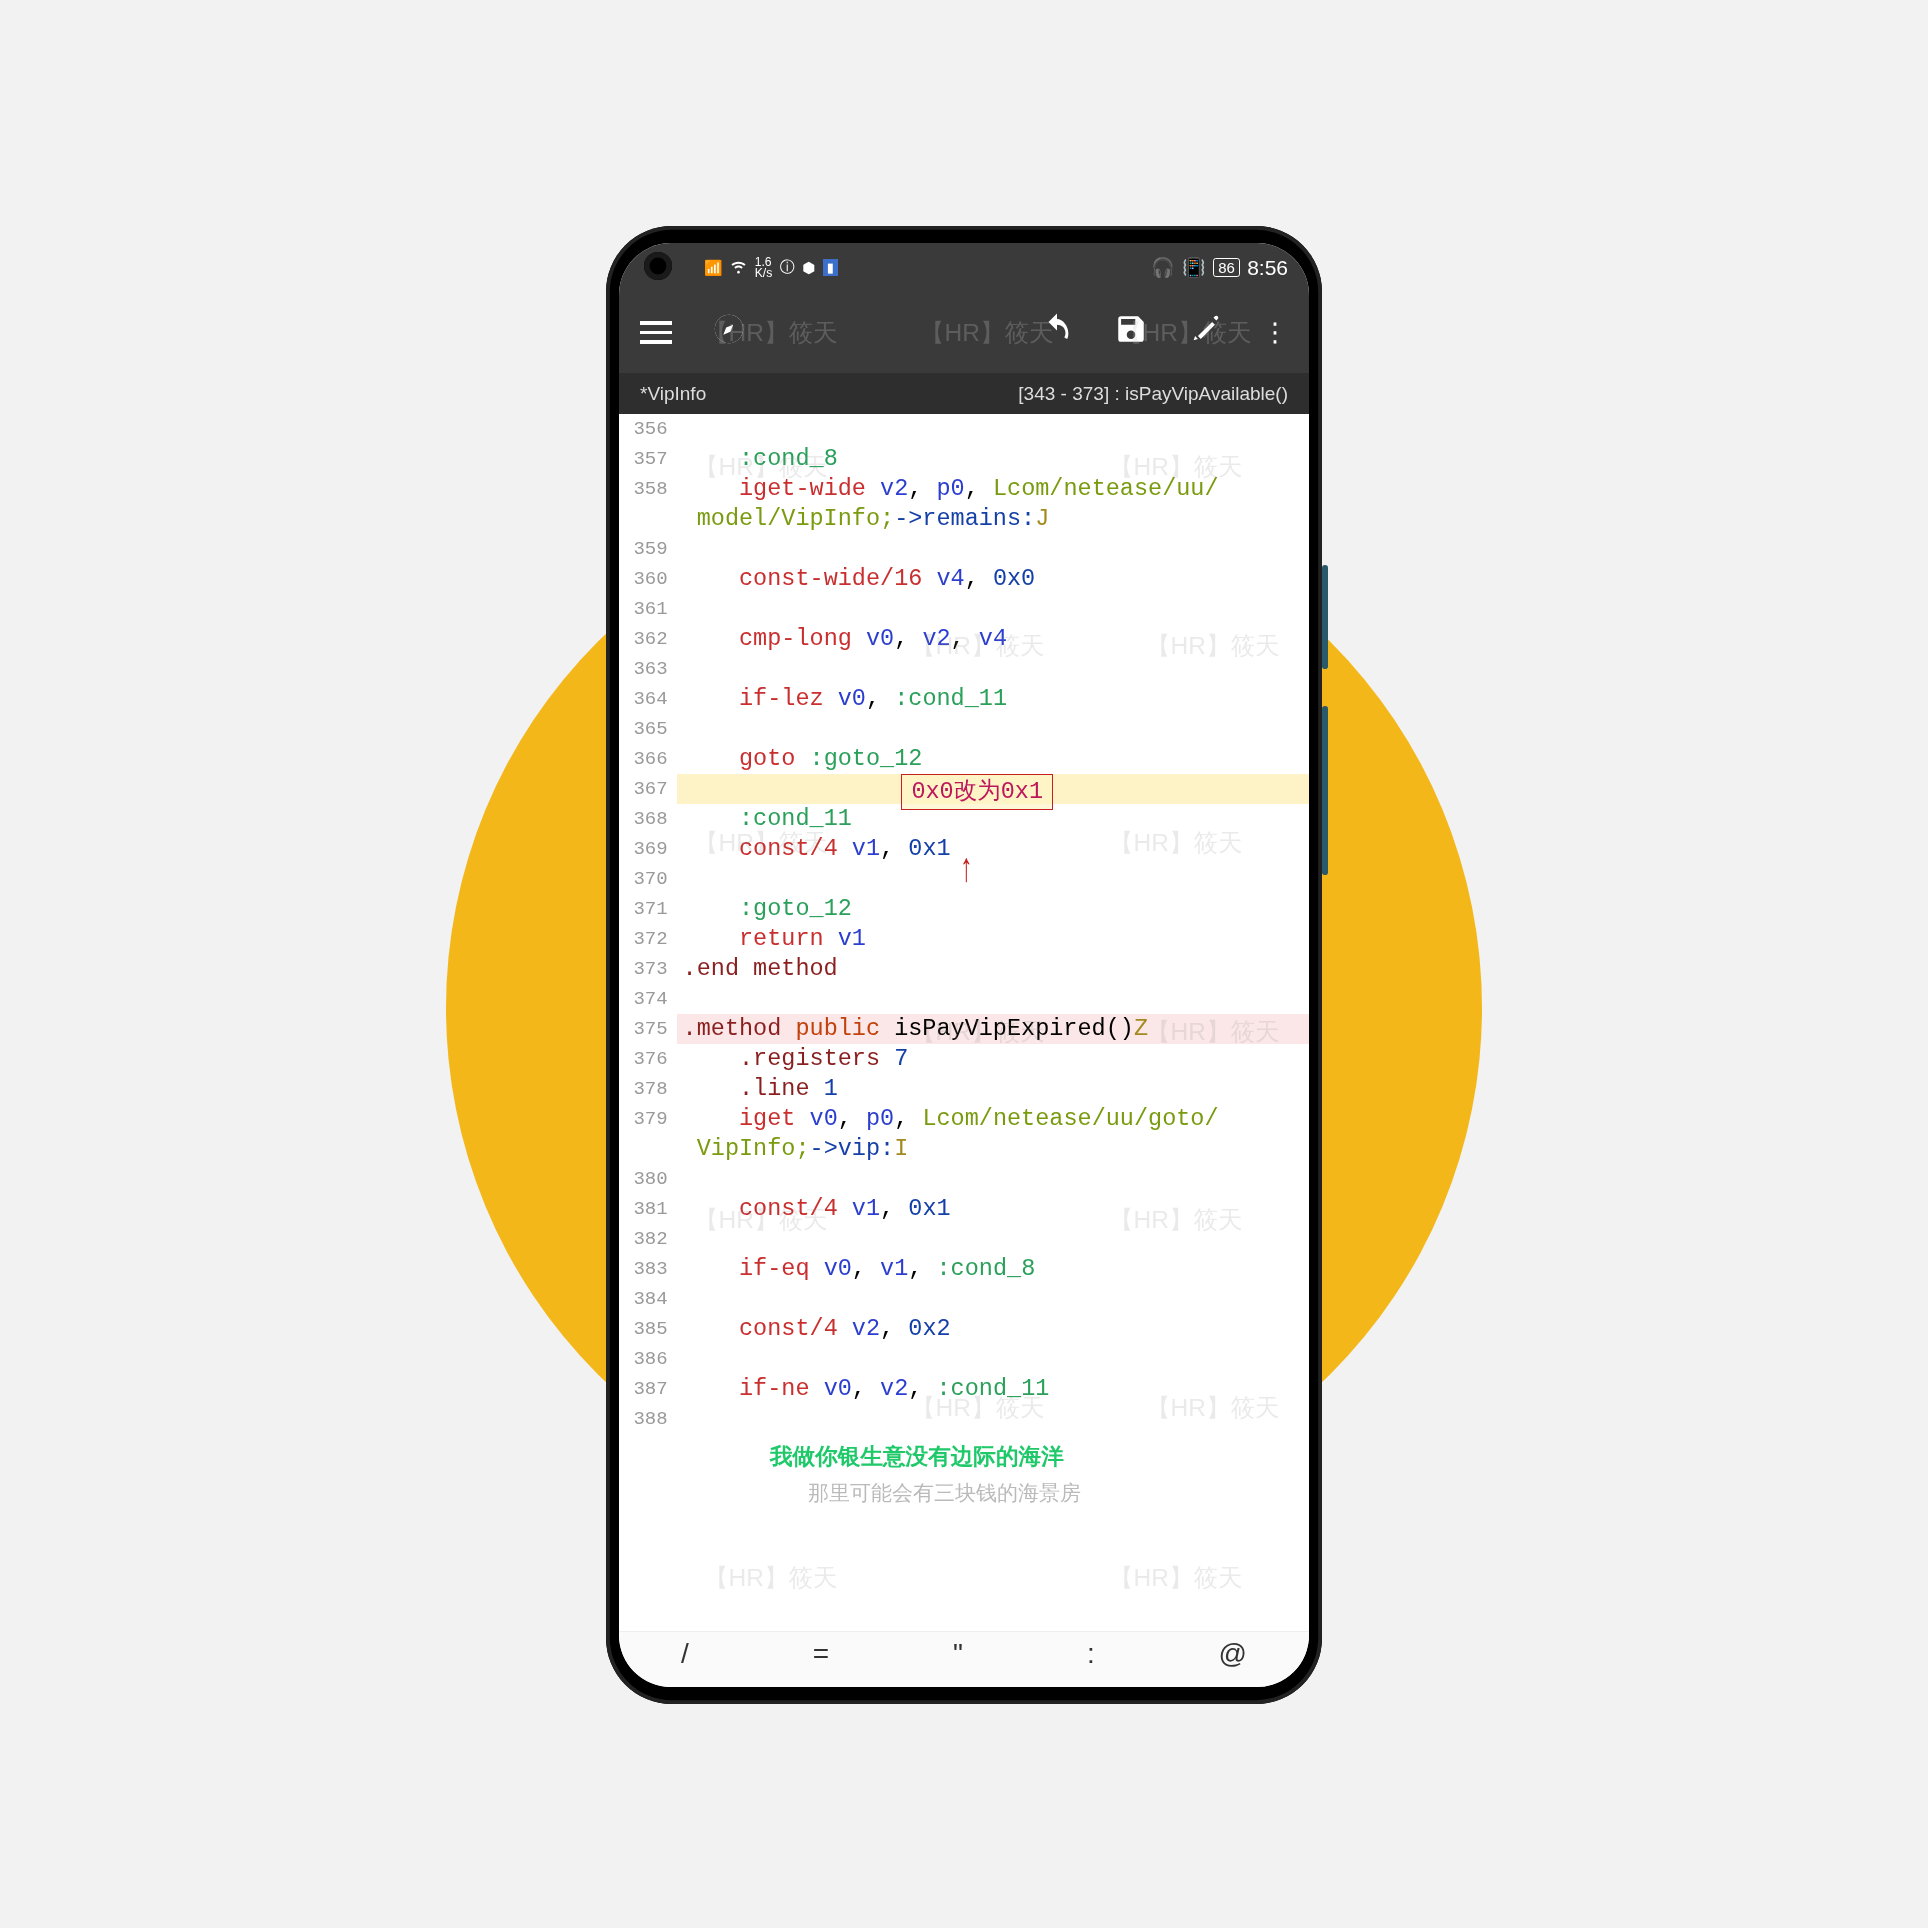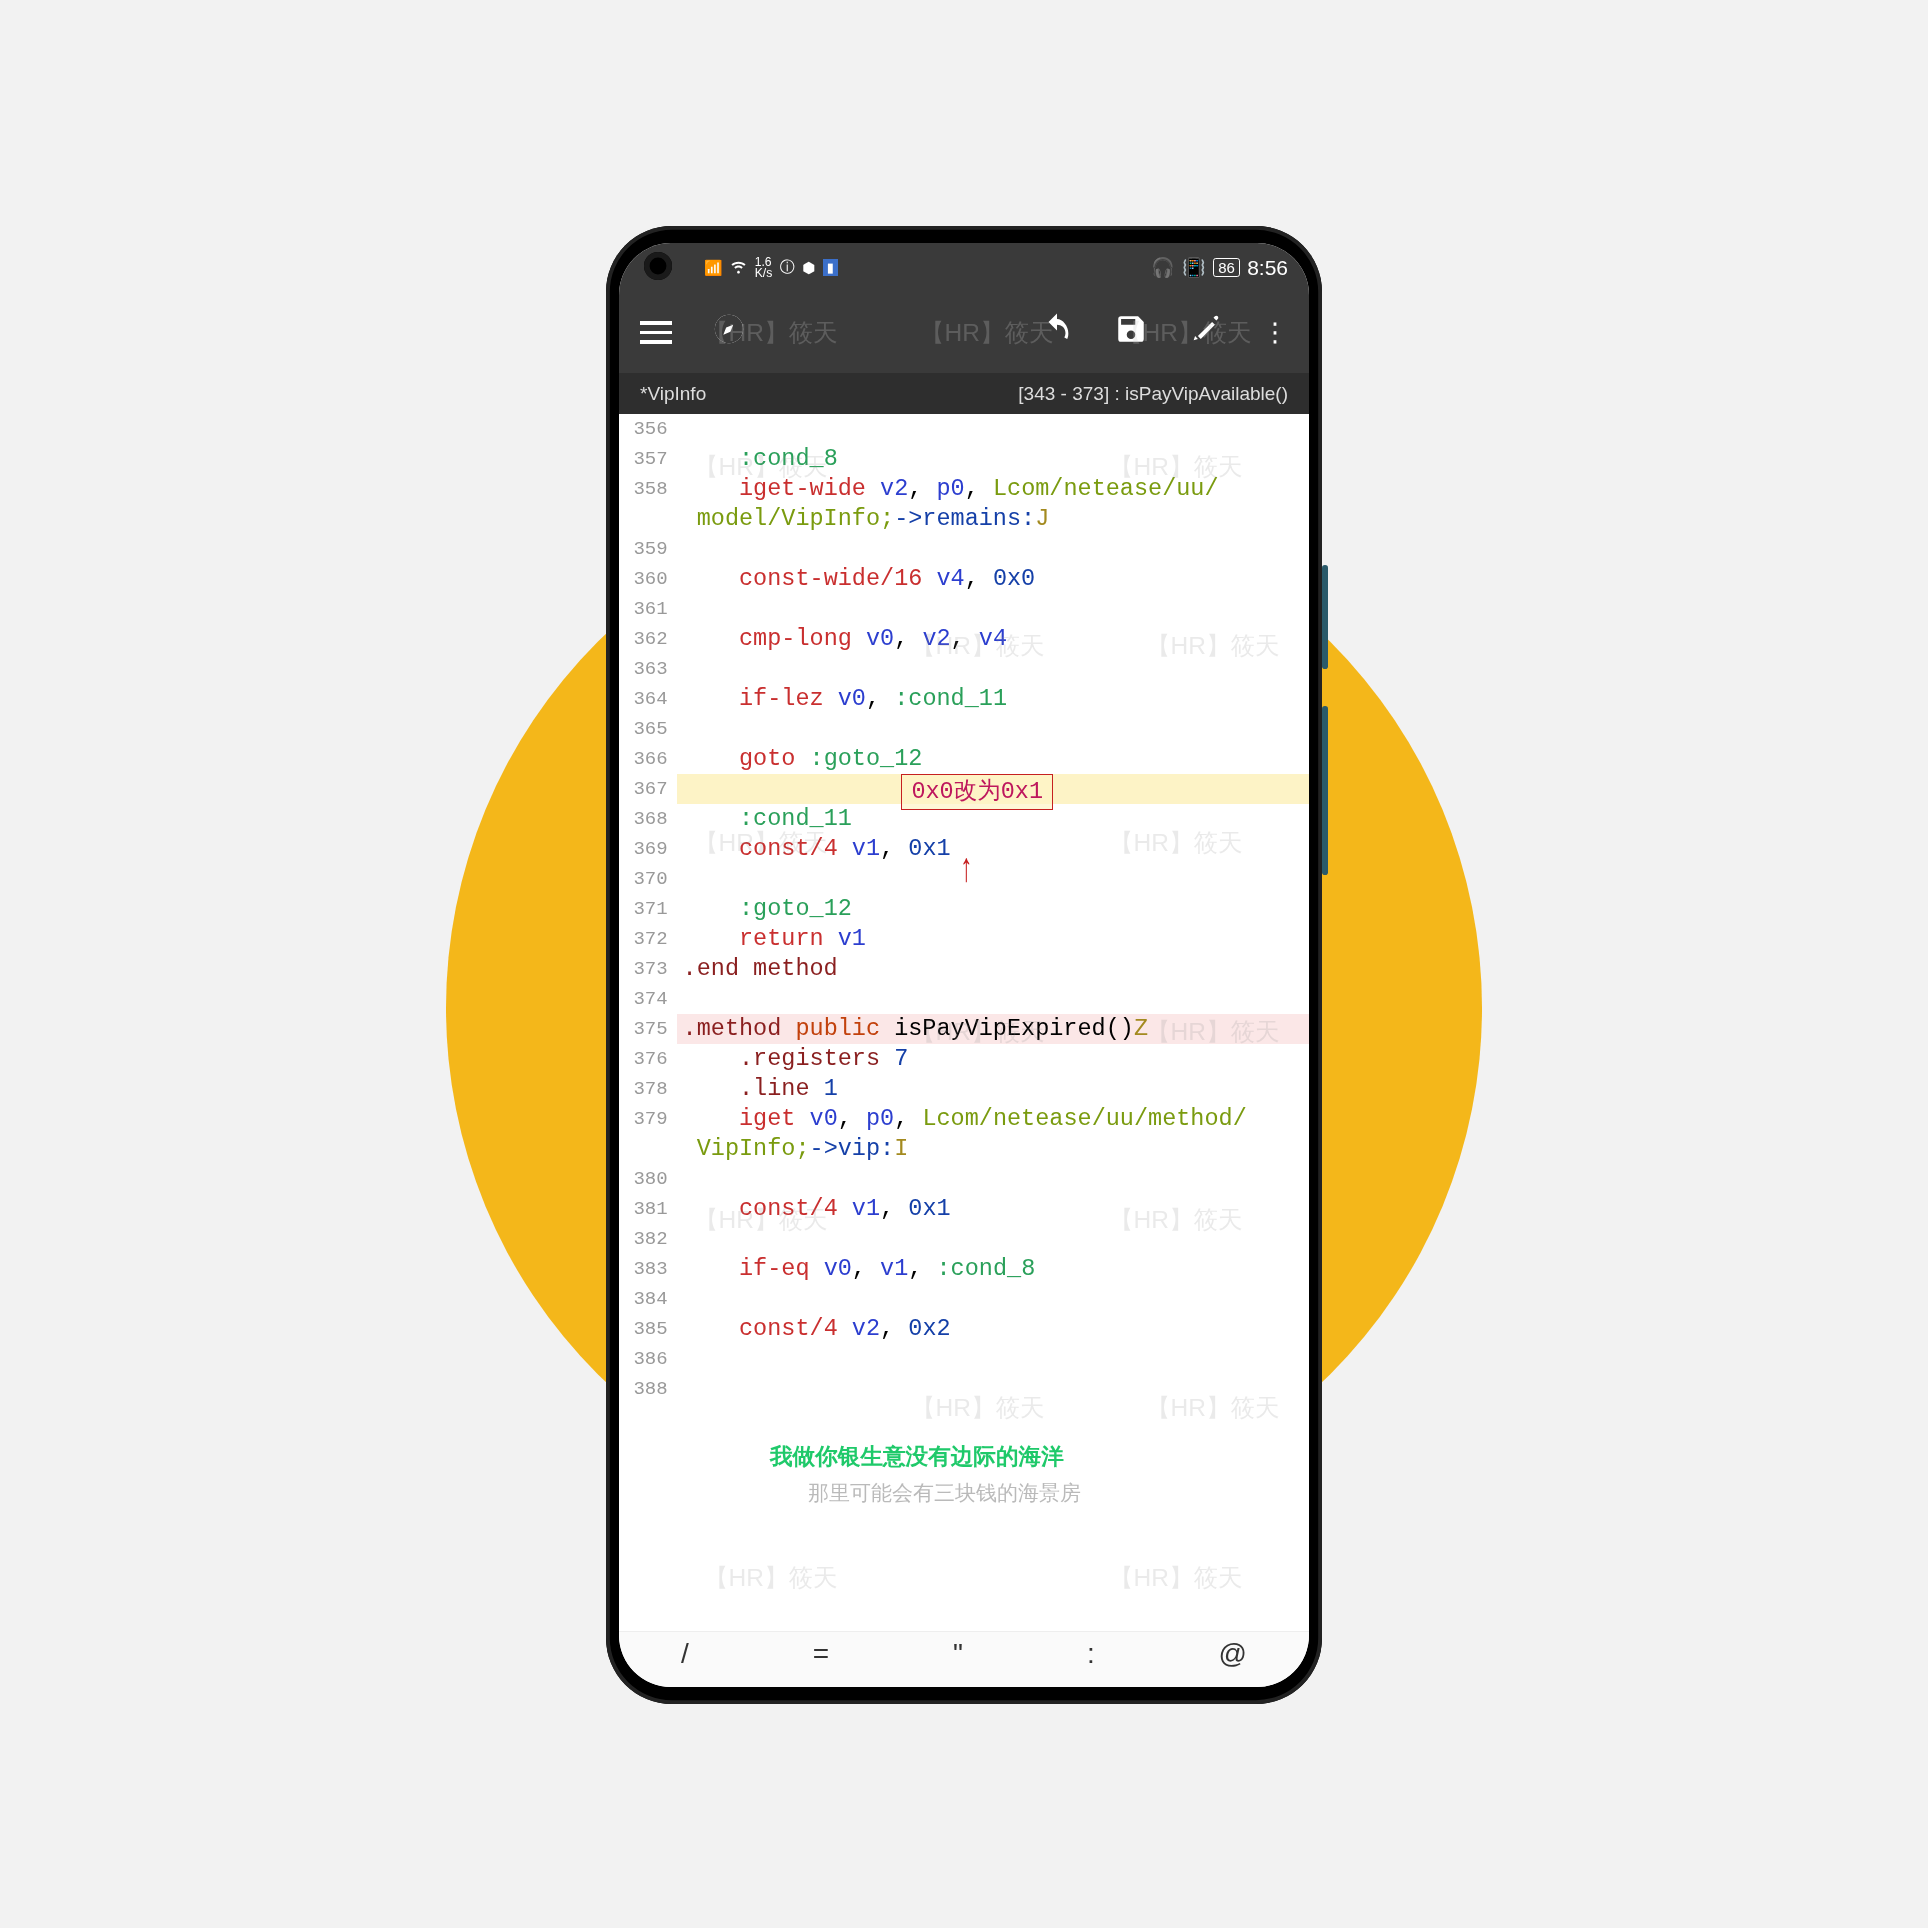--- a/index.html
+++ b/index.html
@@ -357,21 +357,21 @@
           <div class="line">
             <div class="gutter">376</div>
             <div class="code">&nbsp;&nbsp;&nbsp;&nbsp;<span class="k-darkred">.registers </span><span class="k-darkblue">7</span></div>
           </div>
           <div class="line">
             <div class="gutter">378</div>
             <div class="code">&nbsp;&nbsp;&nbsp;&nbsp;<span class="k-darkred">.line </span><span class="k-darkblue">1</span></div>
           </div>
           <div class="line">
             <div class="gutter">379</div>
-            <div class="code">&nbsp;&nbsp;&nbsp;&nbsp;<span class="k-red">iget </span><span class="k-blue">v0</span><span>, </span><span class="k-blue">p0</span><span>, </span><span class="k-green">Lcom/netease/uu/method/</span></div>
+            <div class="code">&nbsp;&nbsp;&nbsp;&nbsp;<span class="k-red">iget </span><span class="k-blue">v0</span><span>, </span><span class="k-blue">p0</span><span>, </span><span class="k-green">Lcom/netease/uu/goto/</span></div>
           </div>
           <div class="line">
             <div class="gutter"></div>
             <div class="code">&nbsp;<span class="k-green">VipInfo;</span><span class="k-darkblue">-&gt;vip:</span><span class="k-olive">I</span></div>
           </div>
           <div class="line">
             <div class="gutter">380</div>
             <div class="code"></div>
           </div>
           <div class="line">
@@ -390,20 +390,24 @@
             <div class="gutter">384</div>
             <div class="code"></div>
           </div>
           <div class="line">
             <div class="gutter">385</div>
             <div class="code">&nbsp;&nbsp;&nbsp;&nbsp;<span class="k-red">const/4 </span><span class="k-blue">v2</span><span>, </span><span class="k-darkblue">0x2</span></div>
           </div>
           <div class="line">
             <div class="gutter">386</div>
             <div class="code"></div>
+          </div>
+          <div class="line">
+            <div class="gutter">387</div>
+            <div class="code">&nbsp;&nbsp;&nbsp;&nbsp;<span class="k-red">if-ne </span><span class="k-blue">v0</span><span>, </span><span class="k-blue">v2</span><span>, </span><span class="k-teal">:cond_11</span></div>
           </div>
           <div class="line">
             <div class="gutter">388</div>
             <div class="code"></div>
           </div>
 
         <div class="wm" style="top:38px;left:75px">【HR】筱天</div>
         <div class="wm" style="top:38px;left:490px">【HR】筱天</div>
         <div class="wm" style="top:217px;left:292px">【HR】筱天</div>
         <div class="wm" style="top:217px;left:527px">【HR】筱天</div>

